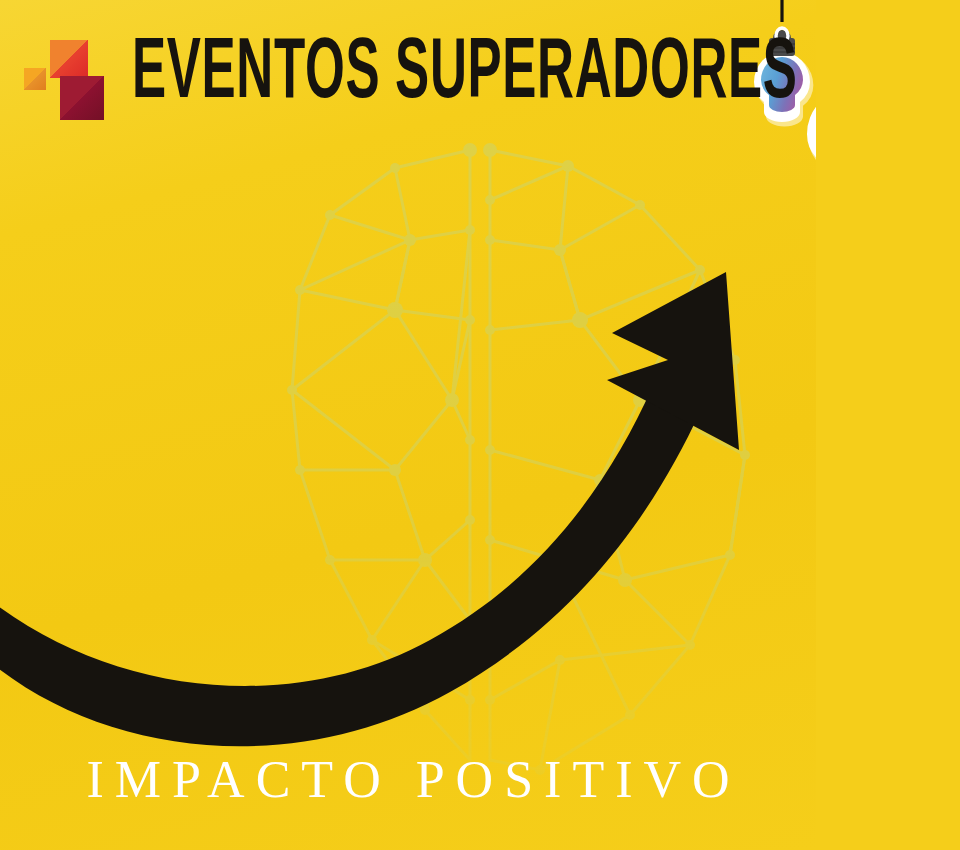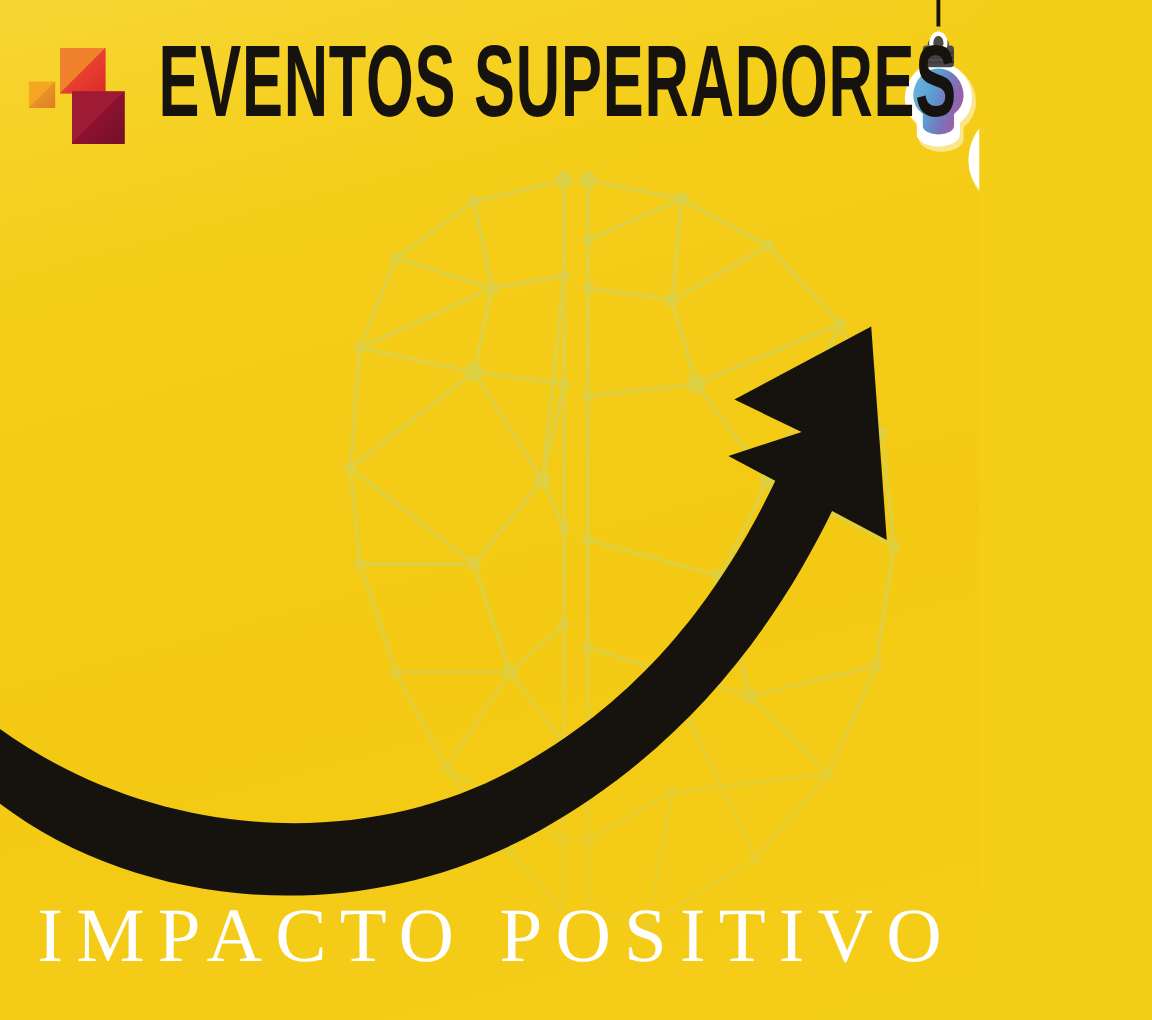--- a/index.html
+++ b/index.html
@@ -37,21 +37,21 @@
     color:#16130E;
     transform:scaleX(0.64) scaleY(1.06);
     transform-origin:left center;
     white-space:nowrap;
   }
   #tagline{
     position:absolute;left:0;right:0;bottom:28px;
     text-align:center;
     font-family:"Liberation Serif",serif;
     font-weight:400;
-    font-size:64px;
+    font-size:52px;
     line-height:84px;
     letter-spacing:11px;
     color:#FFFFFF;
     text-indent:11px;
     white-space:nowrap;
     margin-top:24px;
   }
 </style>
 </head>
 <body>

